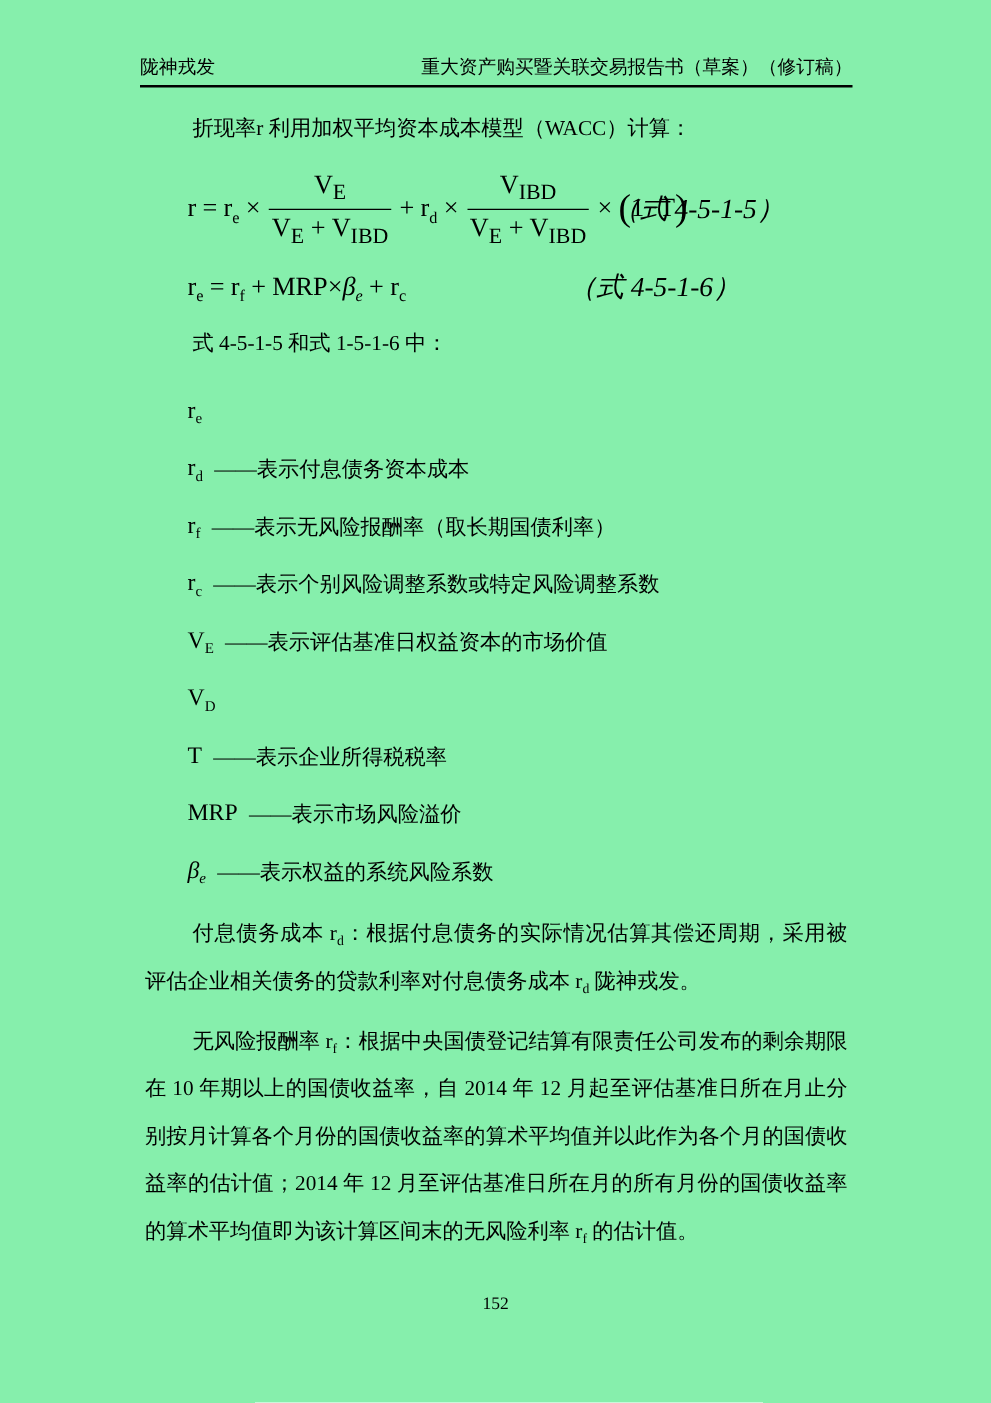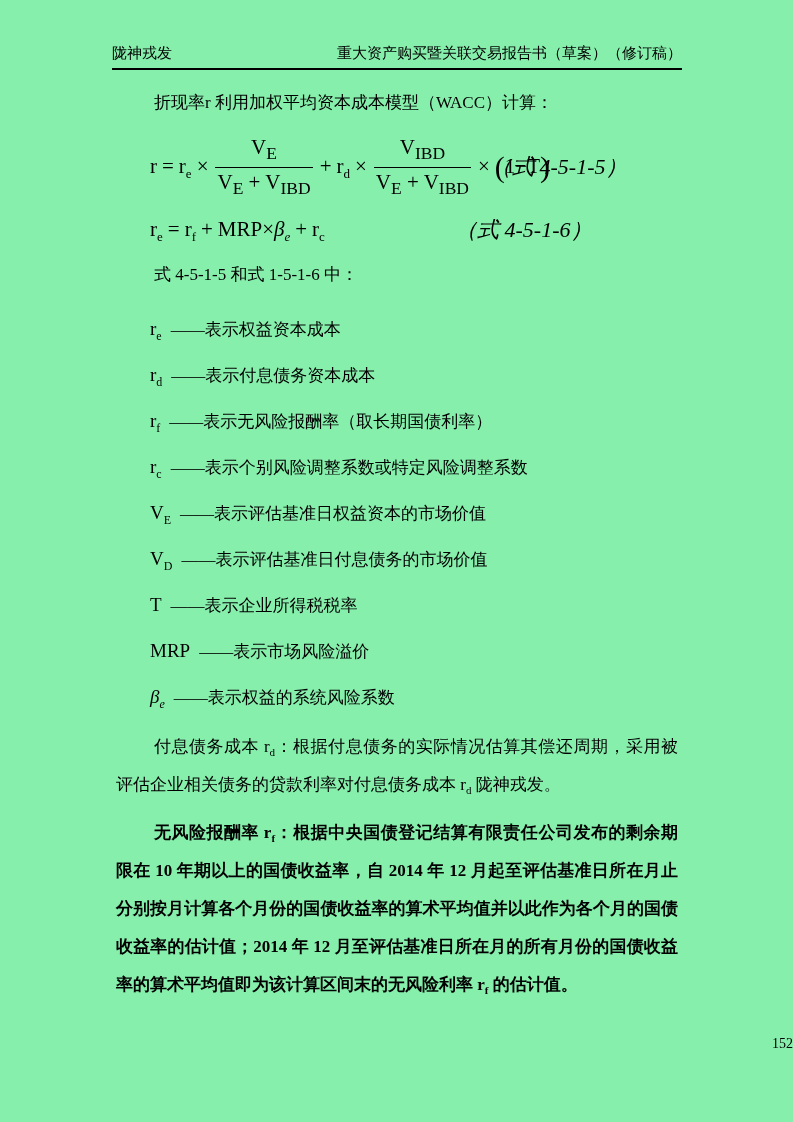--- a/index.html
+++ b/index.html
@@ -83,28 +83,28 @@
   .def-row {
     height: 46px;
     display: flex;
     align-items: center;
     font-size: 17px;
   }
   .def-sym { font-size: 19px; margin-right: 9px; white-space: nowrap; }
   .def-sym sub { font-size: 12px; }
   
   .p-fd { margin-top: 8px; }
-  .p-rf { margin-top: 10px; font-weight: bold; }
+  .p-rf { margin-top: 10px; }
   
   .page-number {
     position: absolute;
     left: 0;
     right: 0;
     top: 1036px;
-    text-align: right;
+    text-align: center;
     font-size: 14px;
   }
 </style>
 </head>
 <body>
 
 <div class="page">
 
   <div class="header">
     <span>陇神戎发</span>
@@ -154,41 +154,39 @@
         <span class="tok"><span>r</span><sub>c</sub></span>
       </span>
       <span class="eq-label">（式 4-5-1-6）</span>
     </div>
 
     <p class="para indent" style="margin-top:14px;"><span>式 4-5-1-5 和式 1-5-1-6 中：</span></p>
 
     <div class="defs">
       <div class="def-row">
         <span class="def-sym"><span>r</span><sub>e</sub></span>
-        <span>——表示权益资本成本</span>
       </div>
       <div class="def-row">
         <span class="def-sym"><span>r</span><sub>d</sub></span>
         <span>——表示付息债务资本成本</span>
       </div>
       <div class="def-row">
         <span class="def-sym"><span>r</span><sub>f</sub></span>
         <span>——表示无风险报酬率（取长期国债利率）</span>
       </div>
       <div class="def-row">
         <span class="def-sym"><span>r</span><sub>c</sub></span>
         <span>——表示个别风险调整系数或特定风险调整系数</span>
       </div>
       <div class="def-row">
         <span class="def-sym"><span>V</span><sub>E</sub></span>
         <span>——表示评估基准日权益资本的市场价值</span>
       </div>
       <div class="def-row">
         <span class="def-sym"><span>V</span><sub>D</sub></span>
-        <span>——表示评估基准日付息债务的市场价值</span>
       </div>
       <div class="def-row">
         <span class="def-sym"><span>T</span><sub></sub></span>
         <span>——表示企业所得税税率</span>
       </div>
       <div class="def-row">
         <span class="def-sym"><span>MRP</span><sub></sub></span>
         <span>——表示市场风险溢价</span>
       </div>
       <div class="def-row">

